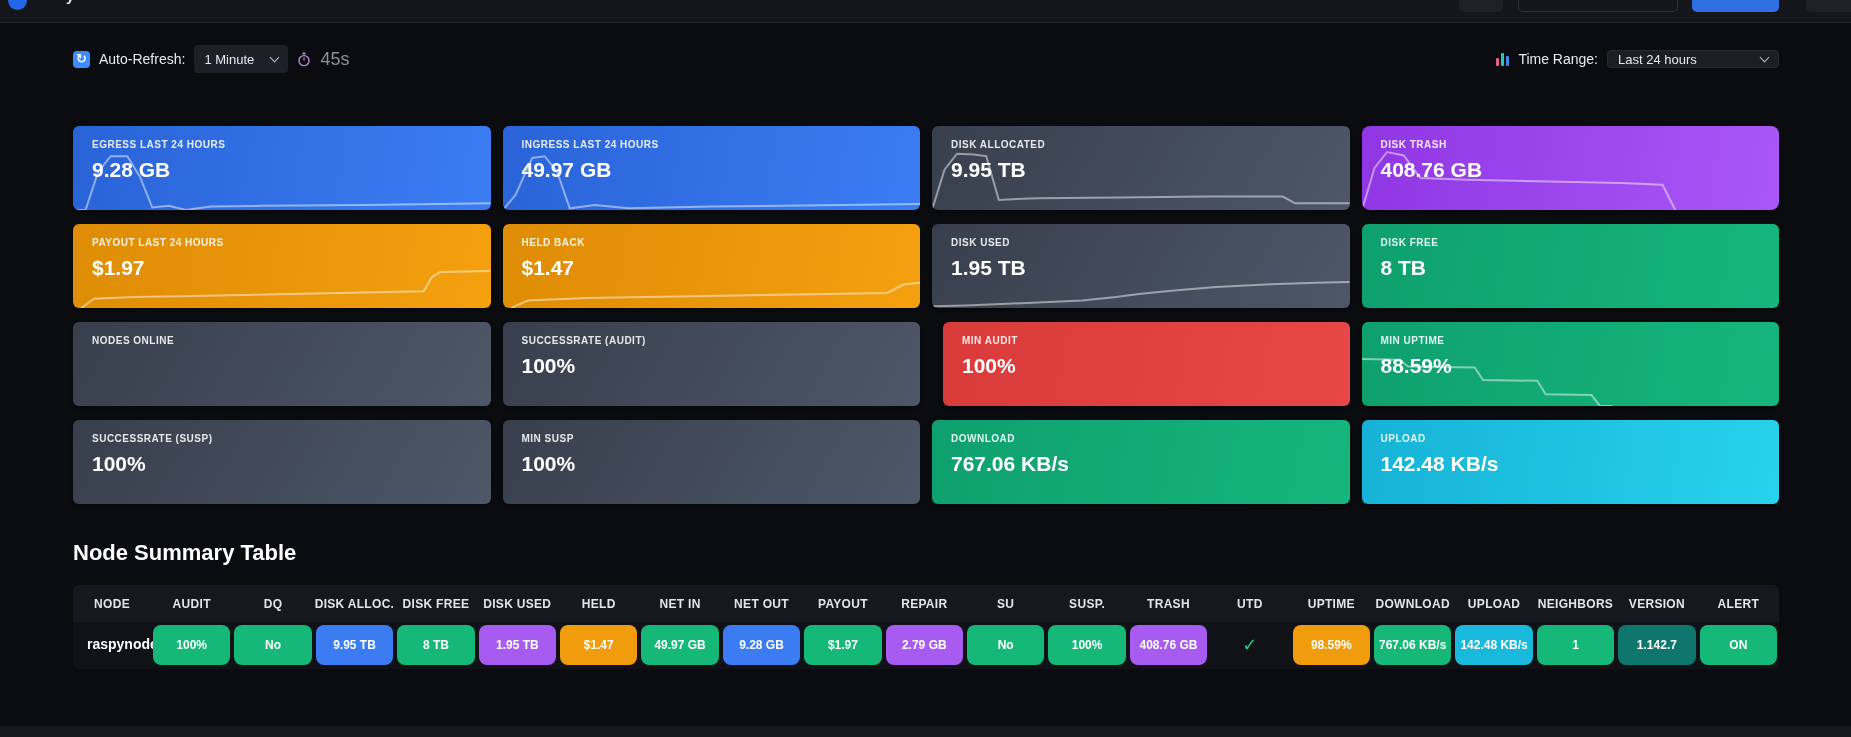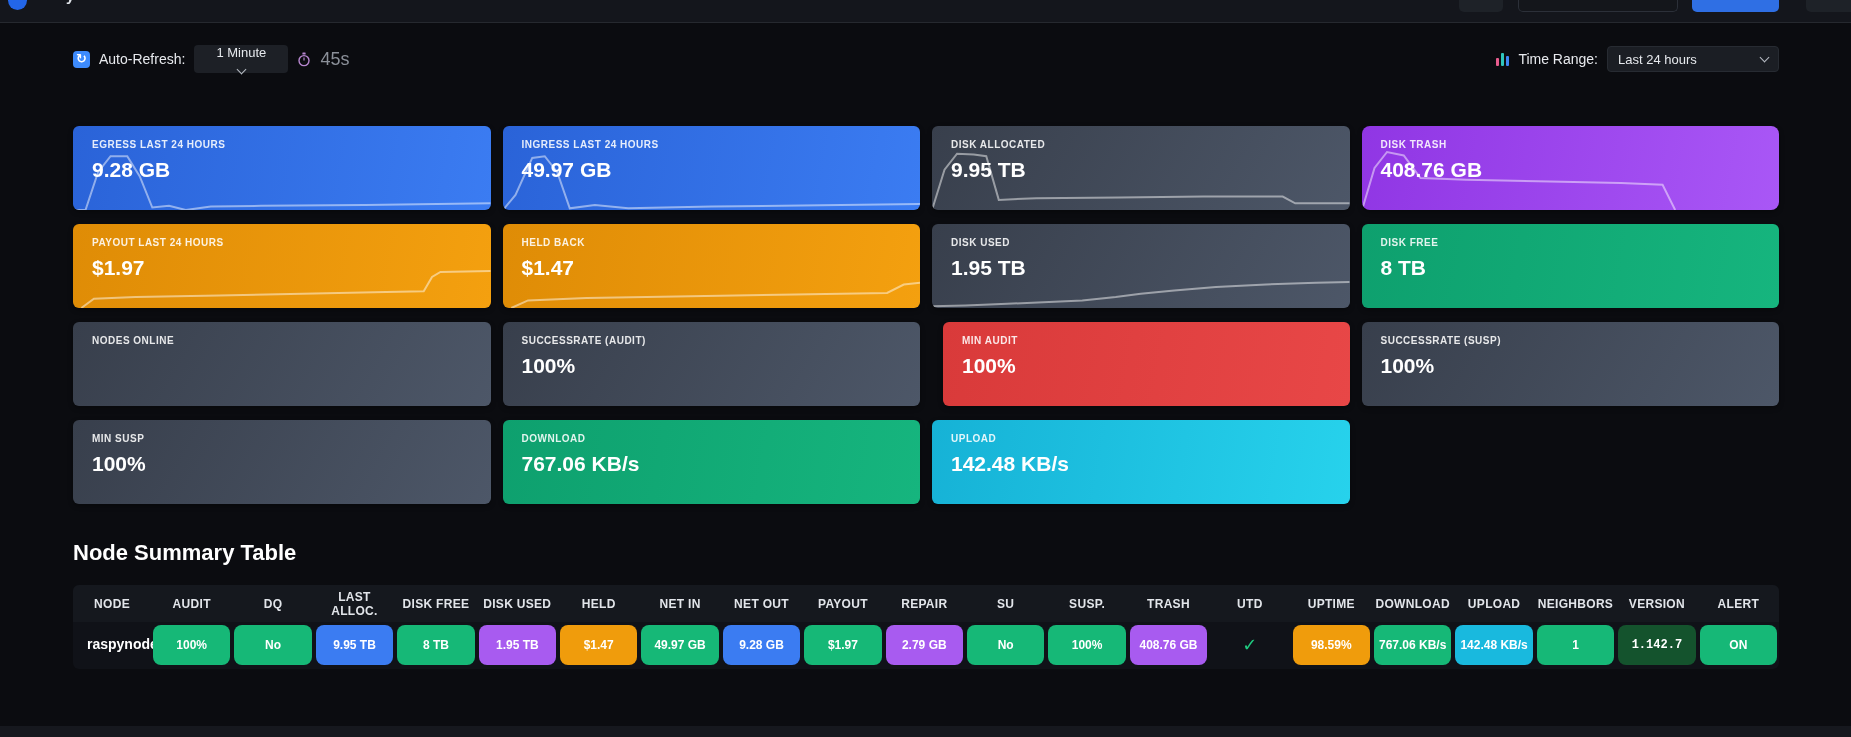--- a/index.html
+++ b/index.html
@@ -20,22 +20,22 @@
   .tb-primary { left:1692px; width:87px;  background:#2f6fe4; }
   .tb-right   { left:1806px; width:45px;  background:#1e2228; border-radius:0 0 0 5px; }
 
   
   .controls { display:flex; justify-content:space-between; align-items:center; margin:21px 72px 0 73px; height:30px; }
   .ctrl-group { display:flex; align-items:center; gap:9px; font-size:14px; color:#e8eaee; }
   .icon-refresh { width:17px; height:17px; border-radius:4px; background:#3d8bfd; color:#fff;
     font-size:13px; line-height:16px; display:flex; align-items:center; justify-content:center; font-weight:bold; }
   .select { background:#1d2026; border-radius:4px; height:28px; display:flex; align-items:center;
     justify-content:space-between; padding:0 10px; font-size:13px; color:#e6e9ed; cursor:pointer; }
-  .select-small { width:94px;flex-direction:column; }
-  .select-large { width:172px; height:26px; background:#1b1e24; border:1px solid #272b32; }
+  .select-small { width:94px; }
+  .select-large { width:172px; height:18px; background:#1b1e24; border:1px solid #272b32; }
   .chev { width:7px; height:7px; border-right:1.6px solid #b7bcc4; border-bottom:1.6px solid #b7bcc4;
     transform:rotate(45deg); margin-top:-4px; flex:none; }
   .countdown { color:#8b9099; font-size:18px; }
   .icon-chart { display:flex; align-items:flex-end; gap:2px; height:13px; }
   .icon-chart i { display:block; width:3px; border-radius:1px; }
   .icon-chart .b1 { height:8px;  background:#e85c8e; }
   .icon-chart .b2 { height:13px; background:#2fc6bd; }
   .icon-chart .b3 { height:10px; background:#3f87f5; }
 
   
@@ -60,21 +60,21 @@
   .thead { background:#15181e; height:37px; align-items:center; }
   .th { text-align:center; font-size:12px; font-weight:bold; color:#e2e5ea; letter-spacing:.3px; }
   .node-cell { display:flex; align-items:center; padding-left:14px; font-weight:bold; font-size:14px; color:#fff; }
   .pill { margin:3px 2px 1px 2px; height:40px; border-radius:8px; display:flex; align-items:center;
     justify-content:center; font-size:12px; font-weight:bold; color:#fff; }
   .c-green  { background:#16b877; }
   .c-blue   { background:#3b7cf2; }
   .c-purple { background:#a85bf0; }
   .c-orange { background:#f09c0c; }
   .c-cyan   { background:#19b9de; }
-  .c-dark   { background:#14532d;font-family:Liberation Mono, monospace; }
+  .c-dark   { background:#0f766e; }
   .c-check  { background:transparent; color:#1fcb80; font-size:18px; }
 
   .footer-strip { position:absolute; left:0; right:0; bottom:0; height:11px; background:#16181e; }
 </style>
 </head>
 <body>
 
 <div class="topbar">
   <div class="logo"></div>
   <div class="title-fragment">y</div>
@@ -171,20 +171,27 @@
       <div class="label">NODES ONLINE</div>
     </div>
     <div class="card theme-grey">
       <div class="label">SUCCESSRATE (AUDIT)</div>
       <div class="value">100%</div>
     </div>
     <div class="card theme-red">
       <div class="label">MIN AUDIT</div>
       <div class="value">100%</div>
     </div>
+    <div class="card theme-green">
+      <svg class="spark" viewBox="0 0 417 84" preserveAspectRatio="none">
+        <polyline points="0.0,37.0 37.5,37.8 45.9,44.5 112.6,45.4 120.9,58.0 175.1,58.8 183.5,72.2 229.3,73.1 237.7,84.0 250.2,84.0" fill="none" stroke="rgba(255,255,255,0.48)" stroke-width="2" vector-effect="non-scaling-stroke"></polyline>
+      </svg>
+      <div class="label">MIN UPTIME</div>
+      <div class="value">88.59%</div>
+    </div>
     <div class="card theme-grey">
       <div class="label">SUCCESSRATE (SUSP)</div>
       <div class="value">100%</div>
     </div>
     <div class="card theme-grey">
       <div class="label">MIN SUSP</div>
       <div class="value">100%</div>
     </div>
     <div class="card theme-green">
       <div class="label">DOWNLOAD</div>
@@ -195,21 +202,21 @@
       <div class="value">142.48 KB/s</div>
     </div>
   </div>
 
 <h2 class="section-title">Node Summary Table</h2>
 <div class="ntable">
   <div class="thead">
       <div class="th">NODE</div>
       <div class="th">AUDIT</div>
       <div class="th">DQ</div>
-      <div class="th">LAST ALLOC.</div>
+      <div class="th">DISK ALLOC.</div>
       <div class="th">DISK FREE</div>
       <div class="th">DISK USED</div>
       <div class="th">HELD</div>
       <div class="th">NET IN</div>
       <div class="th">NET OUT</div>
       <div class="th">PAYOUT</div>
       <div class="th">REPAIR</div>
       <div class="th">SU</div>
       <div class="th">SUSP.</div>
       <div class="th">TRASH</div>

